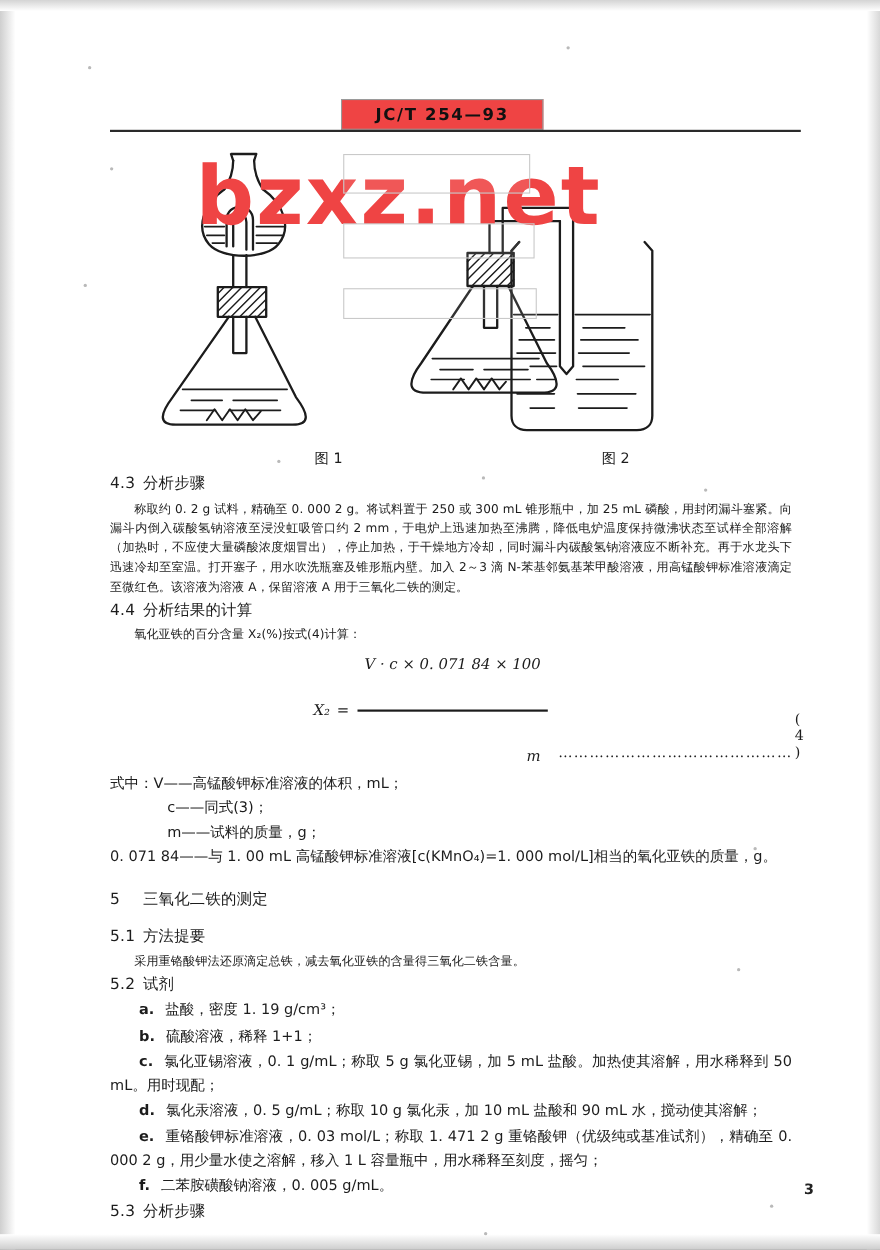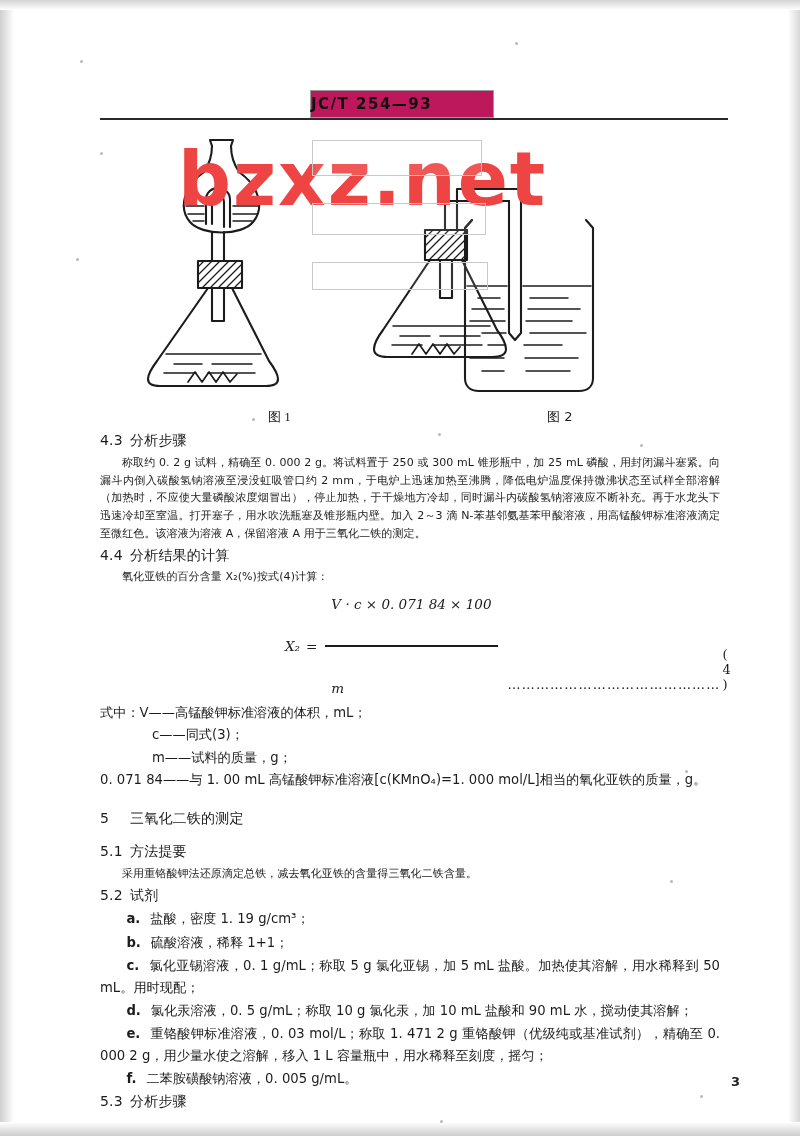--- a/index.html
+++ b/index.html
@@ -30,24 +30,24 @@
   .speck { position: absolute; background: #b9b9b9; border-radius: 50%; pointer-events: none; }
 
   
   .header-box {
     position: absolute;
     left: 310px;
     top: 90px;
     width: 182px;
     height: 26px;
     border: 1px solid #9a9a9a;
-    background: #be185d;
+    background: #ef4444;
     display: flex;
     align-items: center;
-    justify-content: flex-start;
+    justify-content: center;
   }
   .header-code {
     font-family: "DejaVu Sans", "Liberation Sans", sans-serif;
     font-weight: bold;
     font-size: 15px;
     letter-spacing: 1.5px;
     color: #111;
   }
   .header-rule {
     position: absolute;
@@ -88,21 +88,21 @@
     width: 620px;
     height: 275px;
     z-index: 2;
   }
   .fig-caption {
     position: absolute;
     font-size: 13px;
     color: #1c1c1c;
     font-family: "DejaVu Sans", "Liberation Sans", sans-serif;
   }
-  .fig-caption.one { left: 268px; top: 408px; font-family: Liberation Serif, serif; }
+  .fig-caption.one { left: 286px; top: 408px; }
   .fig-caption.two { left: 547px; top: 408px; }
 
   
   .body {
     position: absolute;
     left: 100px;
     top: 430px;
     width: 620px;
   }
   .sec-head {
@@ -142,21 +142,21 @@
     align-items: center;
     justify-content: flex-start;
     margin: 10px 0 6px 0;
     padding-left: 185px;
     font-family: "DejaVu Serif", "Liberation Serif", serif;
     font-size: 13.5px;
   }
   .frac {
     display: inline-flex;
     flex-direction: column;
-    align-items: flex-start;
+    align-items: flex-end;
     margin: 0 2px;
     vertical-align: middle;
     gap: 32px;
   }
   .frac .numr { padding: 0 6px 1px 6px; font-size: 13.5px; white-space: nowrap; }
   .frac .bar  { width: 100%; height: 1.5px; background: #1c1c1c; }
   .frac .denr { padding: 1px 6px 0 6px; font-size: 13.5px; font-style: italic; }
   .lhs { font-style: italic; margin-right: 6px; white-space: nowrap; }
   .dots {
     flex: 0 0 auto;

